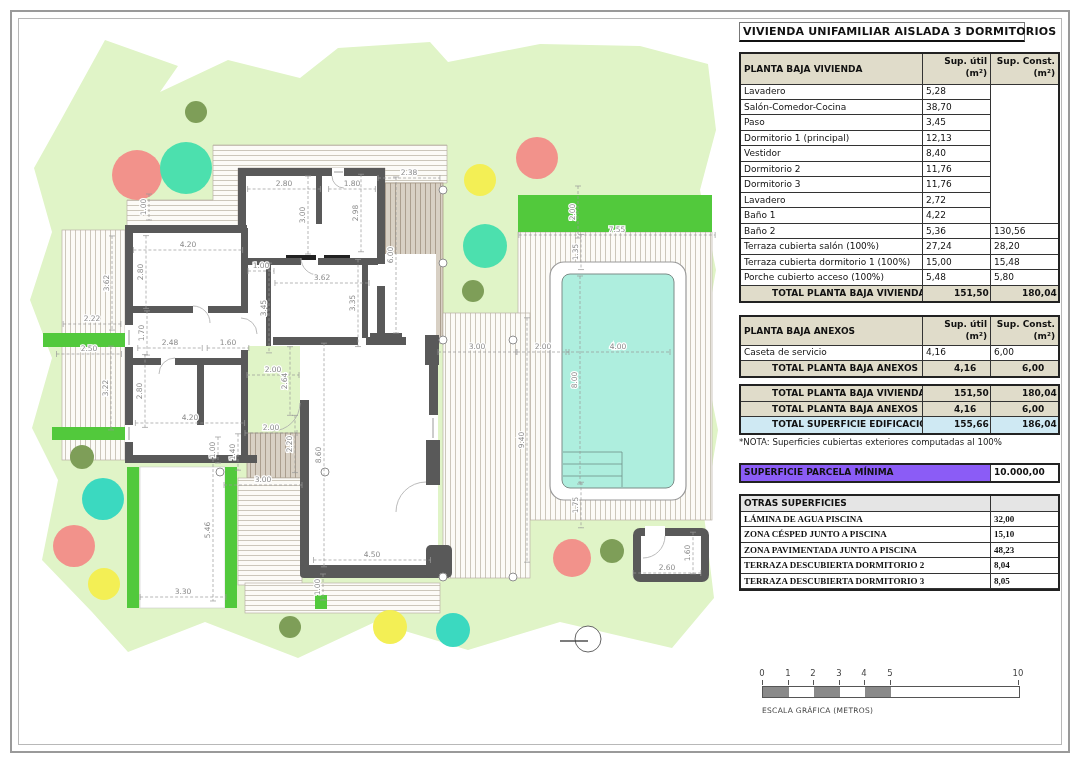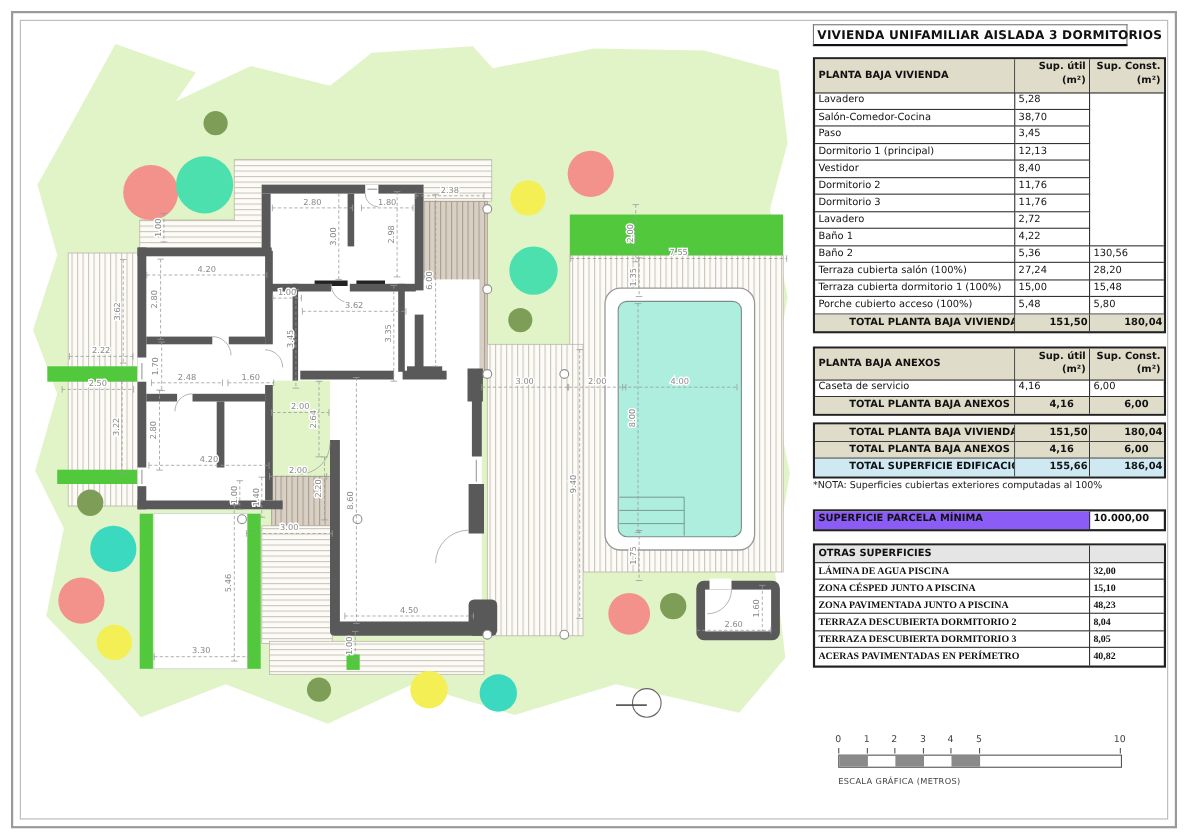--- a/index.html
+++ b/index.html
@@ -627,24 +627,20 @@
             <div class="cell num">48,23</div>
           </div>
           <div class="trow2 bold">
             <div class="cell ">TERRAZA DESCUBIERTA DORMITORIO 2</div>
             <div class="cell num">8,04</div>
           </div>
           <div class="trow2 bold">
             <div class="cell ">TERRAZA DESCUBIERTA DORMITORIO 3</div>
             <div class="cell num">8,05</div>
           </div>
-          <div class="trow2 bold lastrow">
-            <div class="cell ">ACERAS PAVIMENTADAS EN PERÍMETRO</div>
-            <div class="cell num">40,82</div>
-          </div>
         </div>
     </div>
 
     <div id="scale">
       <div id="scalebar" style="width: 256px;">
           <div class="seg" style="left: 0px; width: 26px; background: rgb(138, 138, 138);"></div>
           <div class="seg" style="left: 51px; width: 26px; background: rgb(138, 138, 138);"></div>
           <div class="seg" style="left: 102px; width: 26px; background: rgb(138, 138, 138);"></div>
         </div>
       <div class="caption">ESCALA GRÁFICA (METROS)</div>

